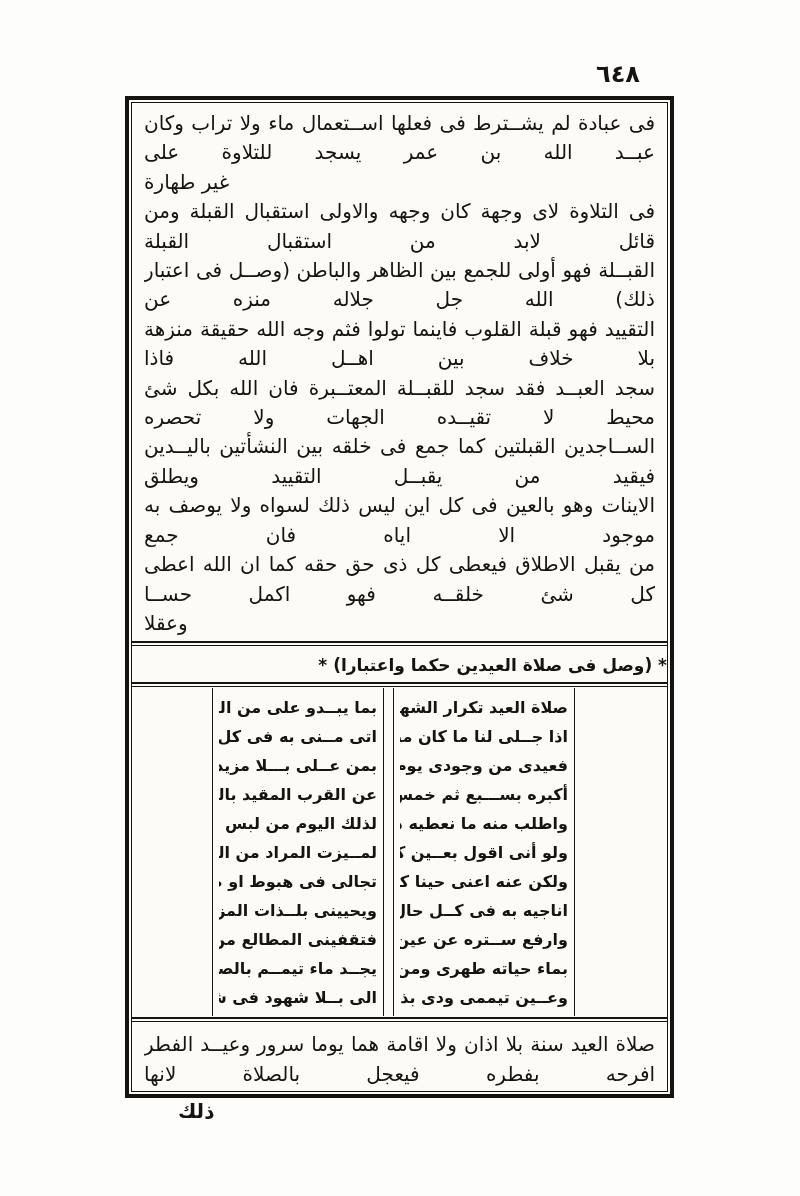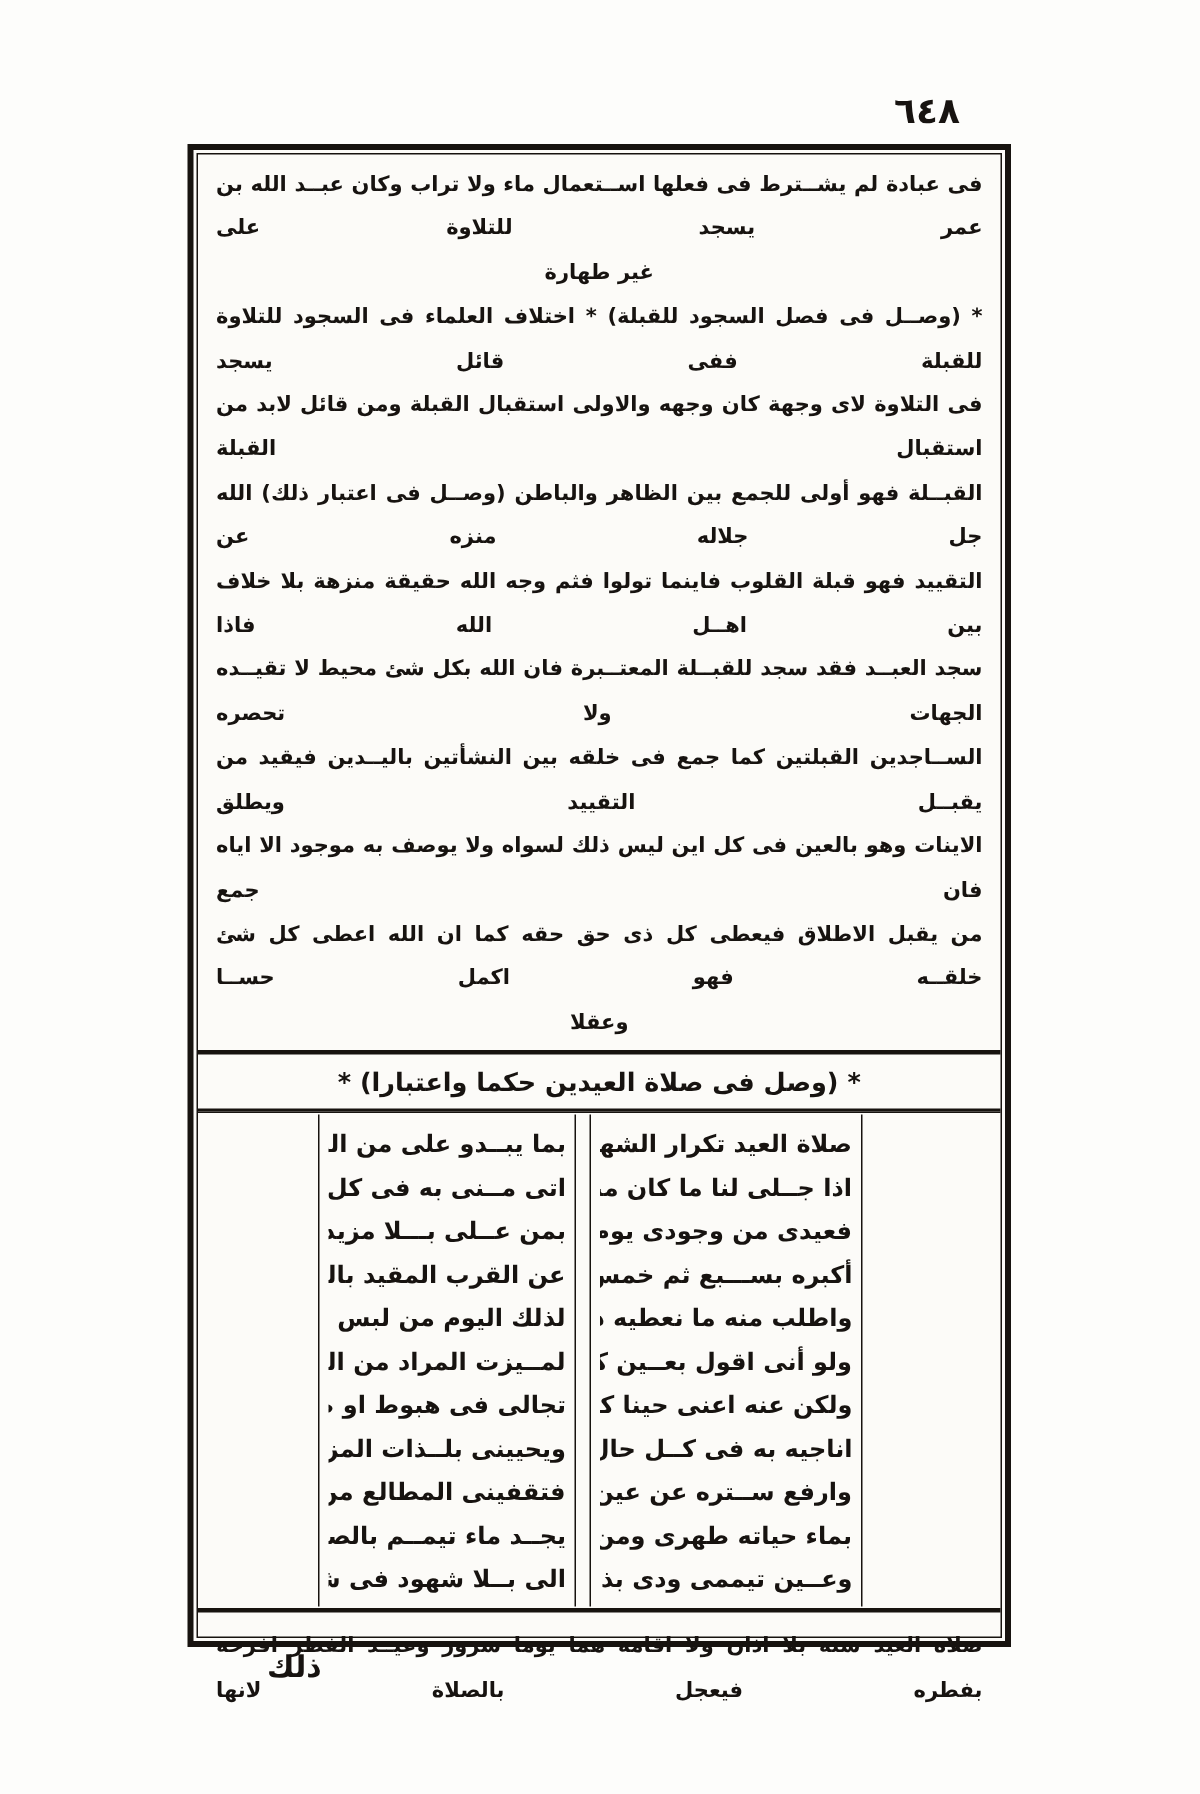--- a/index.html
+++ b/index.html
@@ -40,43 +40,43 @@
   .frame-inner {
     position: absolute;
     inset: 2px;
     border: 1.5px solid #17130f;
     display: flex;
     flex-direction: column;
   }
   .prose {
     direction: rtl;
     padding: 6px 12px 2px 12px;
-    font-size: 14px;
-    font-weight: 700;
+    font-size: 20px;
+    font-weight: 400;
   }
   .prose-line {
     line-height: 29.4px;
-    text-align: center;
+    text-align: left;
     overflow: hidden;
     white-space: nowrap;
   }
   .prose-line.fill {
     white-space: normal;
     text-align: justify;
     text-align-last: justify;
   }
   .hr-double {
     height: 4px;
     border-top: 2.5px solid #17130f;
     border-bottom: 1.5px solid #17130f;
     margin: 1px 0;
   }
   .heading {
     direction: rtl;
-    text-align: center;
+    text-align: right;
     font-size: 17px;
     font-weight: bold;
     padding: 8px 0 6px 0;
   }
   .poem {
     direction: rtl;
     height: 330px;
     display: flex;
     align-items: stretch;
     padding: 0;
@@ -123,21 +123,20 @@
 <div class="page">
 
   <div class="page-number">٦٤٨</div>
 
   <div class="frame-outer">
     <div class="frame-inner">
 
       <div class="prose top-prose">
           <div class="prose-line fill">فى عبادة لم يشــترط فى فعلها اســتعمال ماء ولا تراب وكان عبــد الله بن عمر يسجد للتلاوة على</div>
           <div class="prose-line">غير طهارة</div>
-          <div class="prose-line fill">* (وصــل فى فصل السجود للقبلة) * اختلاف العلماء فى السجود للتلاوة للقبلة ففى قائل يسجد</div>
           <div class="prose-line fill">فى التلاوة لاى وجهة كان وجهه والاولى استقبال القبلة ومن قائل لابد من استقبال القبلة</div>
           <div class="prose-line fill">القبــلة فهو أولى للجمع بين الظاهر والباطن (وصــل فى اعتبار ذلك) الله جل جلاله منزه عن</div>
           <div class="prose-line fill">التقييد فهو قبلة القلوب فاينما تولوا فثم وجه الله حقيقة منزهة بلا خلاف بين اهــل الله فاذا</div>
           <div class="prose-line fill">سجد العبــد فقد سجد للقبــلة المعتــبرة فان الله بكل شئ محيط لا تقيــده الجهات ولا تحصره</div>
           <div class="prose-line fill">الســاجدين القبلتين كما جمع فى خلقه بين النشأتين باليــدين فيقيد من يقبــل التقييد ويطلق</div>
           <div class="prose-line fill">الاينات وهو بالعين فى كل اين ليس ذلك لسواه ولا يوصف به موجود الا اياه فان جمع</div>
           <div class="prose-line fill">من يقبل الاطلاق فيعطى كل ذى حق حقه كما ان الله اعطى كل شئ خلقــه فهو اكمل حســا</div>
           <div class="prose-line">وعقلا</div>
         </div>
 

